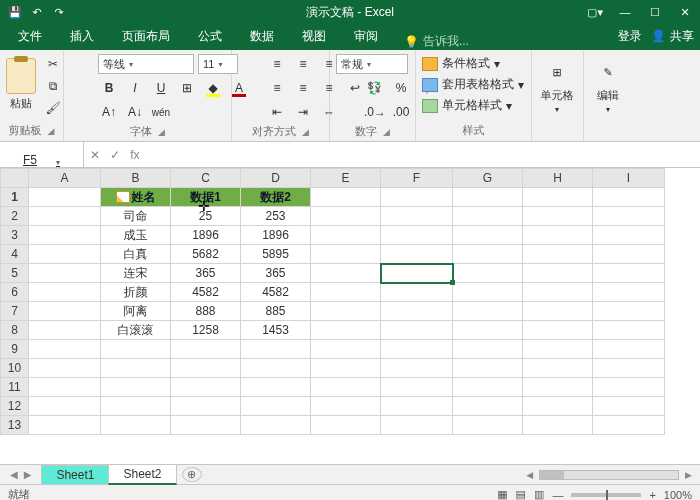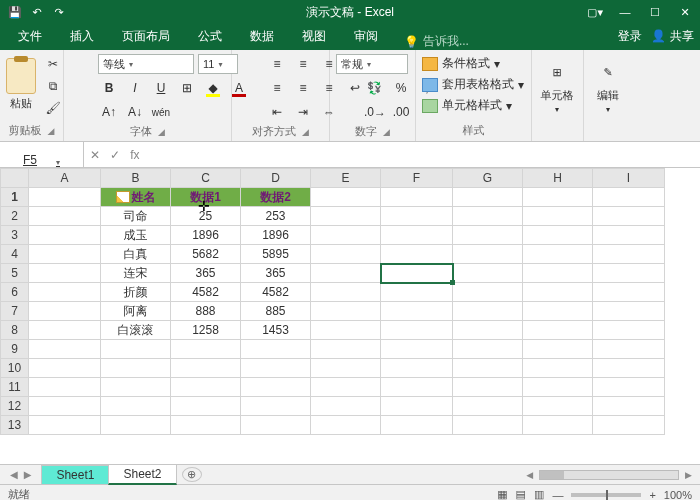--- a/index.html
+++ b/index.html
@@ -47,21 +47,21 @@
 .fbar-input { flex: 1; display:flex; align-items:center; padding-left: 6px; }
 
 
 .grid-wrap { position: relative; height: 296px; overflow: hidden; }
 .grid { border-collapse: collapse; table-layout: fixed; }
 .grid th, .grid td { border: 1px solid #d4d4d4; height: 19px; font-size: 12px; padding: 0 4px; background:#fff; }
 .grid thead th { background: #e6e6e6; color: #404040; font-weight: normal; text-align: center; }
 .grid .rowhdr { background: #e6e6e6; text-align: center; width: 28px; color: #404040; }
 .grid td { text-align: center; }
 .corner { width:28px; background:#e6e6e6; }
-.hdr-row td { background: #70ad47; color: #701a75; font-weight: bold; }
+.hdr-row td { background: #70ad47; color: #0f172a; font-weight: bold; }
 .sel-cell { outline: 2px solid #217346; outline-offset: -1px; position: relative; }
 .sel-cell::after { content:""; position:absolute; right:-3px; bottom:-3px; width:5px; height:5px; background:#217346; }
 .cursor-plus { position:absolute; font-size:14px; color:#000; pointer-events:none; }
 .fmt-ico { display:inline-block; width:14px; height:12px; background: linear-gradient(45deg,#f5c242 30%, #fff 30%); border:1px solid #c49a2e; margin-right:2px; vertical-align:middle;}
 
 
 .sheet-bar { height: 20px; border-top: 1px solid #c6c6c6; display:flex; align-items:center; background:#f1f1f1; }
 .sheet-nav { display:flex; gap:6px; padding:0 10px; color:#888; font-size:10px; }
 .sheet-tab { padding: 2px 14px; border: 1px solid #c6c6c6; border-bottom:none; background:#fff; font-size:12px; margin-right:-1px; }
 .sheet-tab.active { background:#fff; border-bottom:2px solid #217346; }

